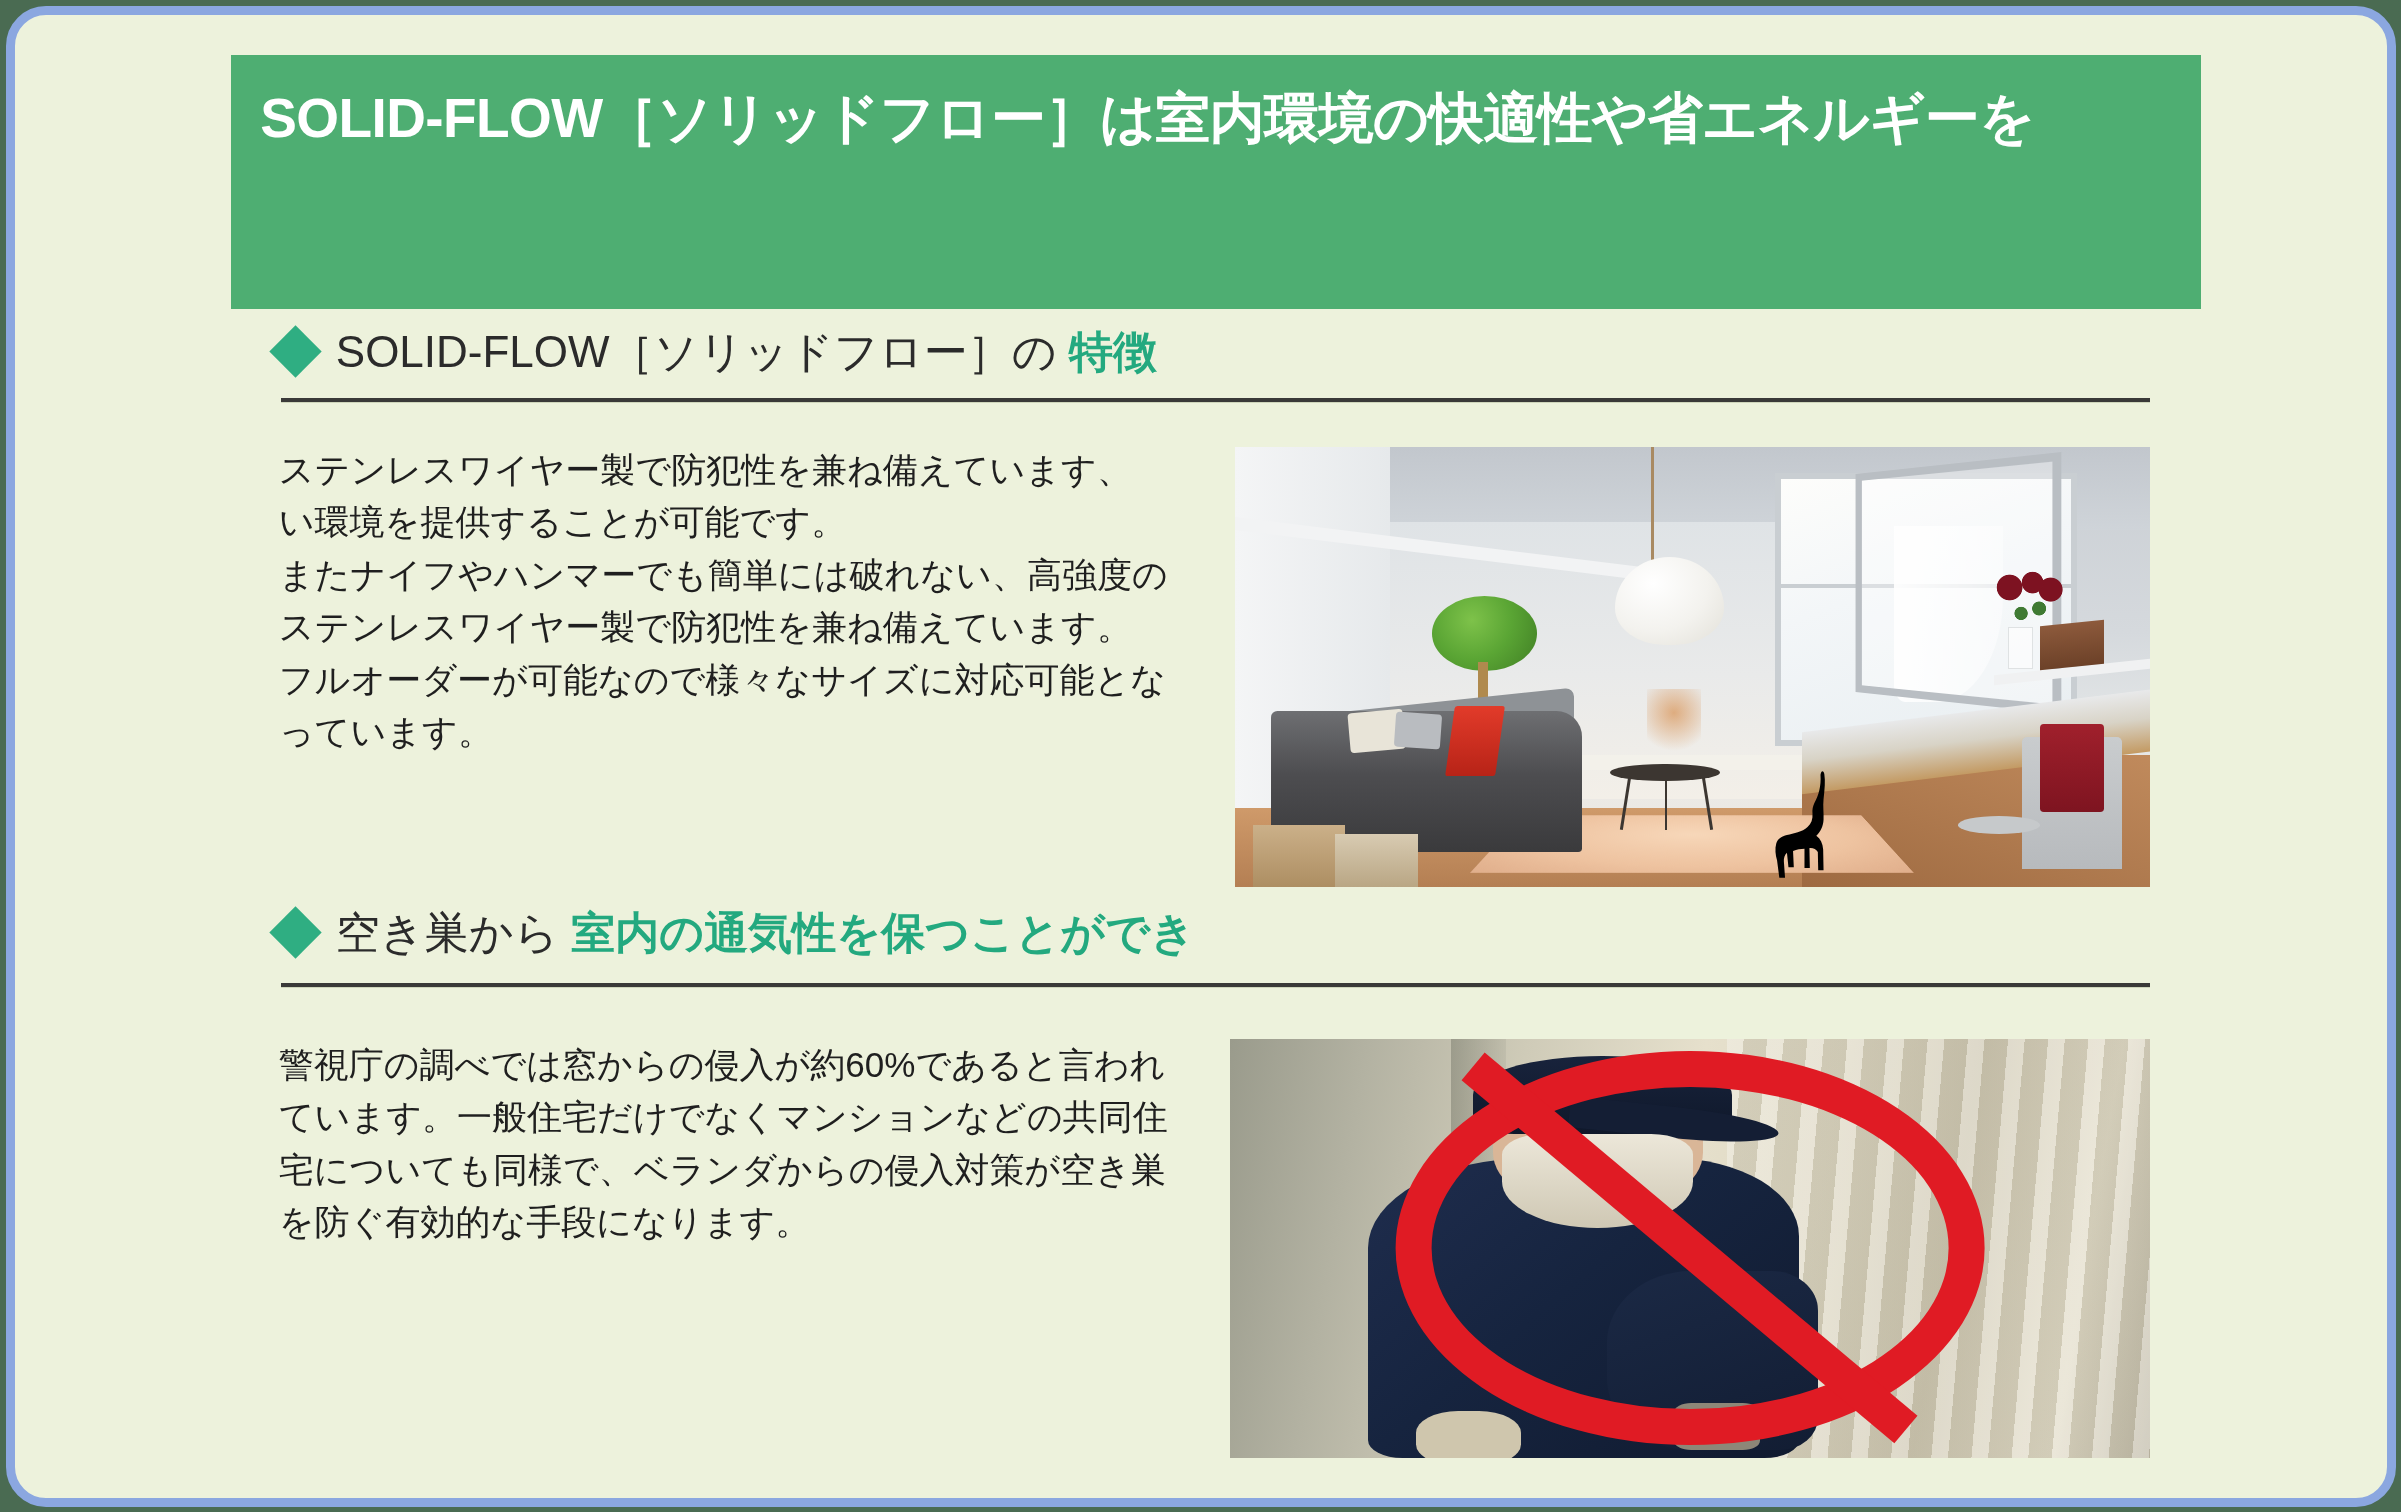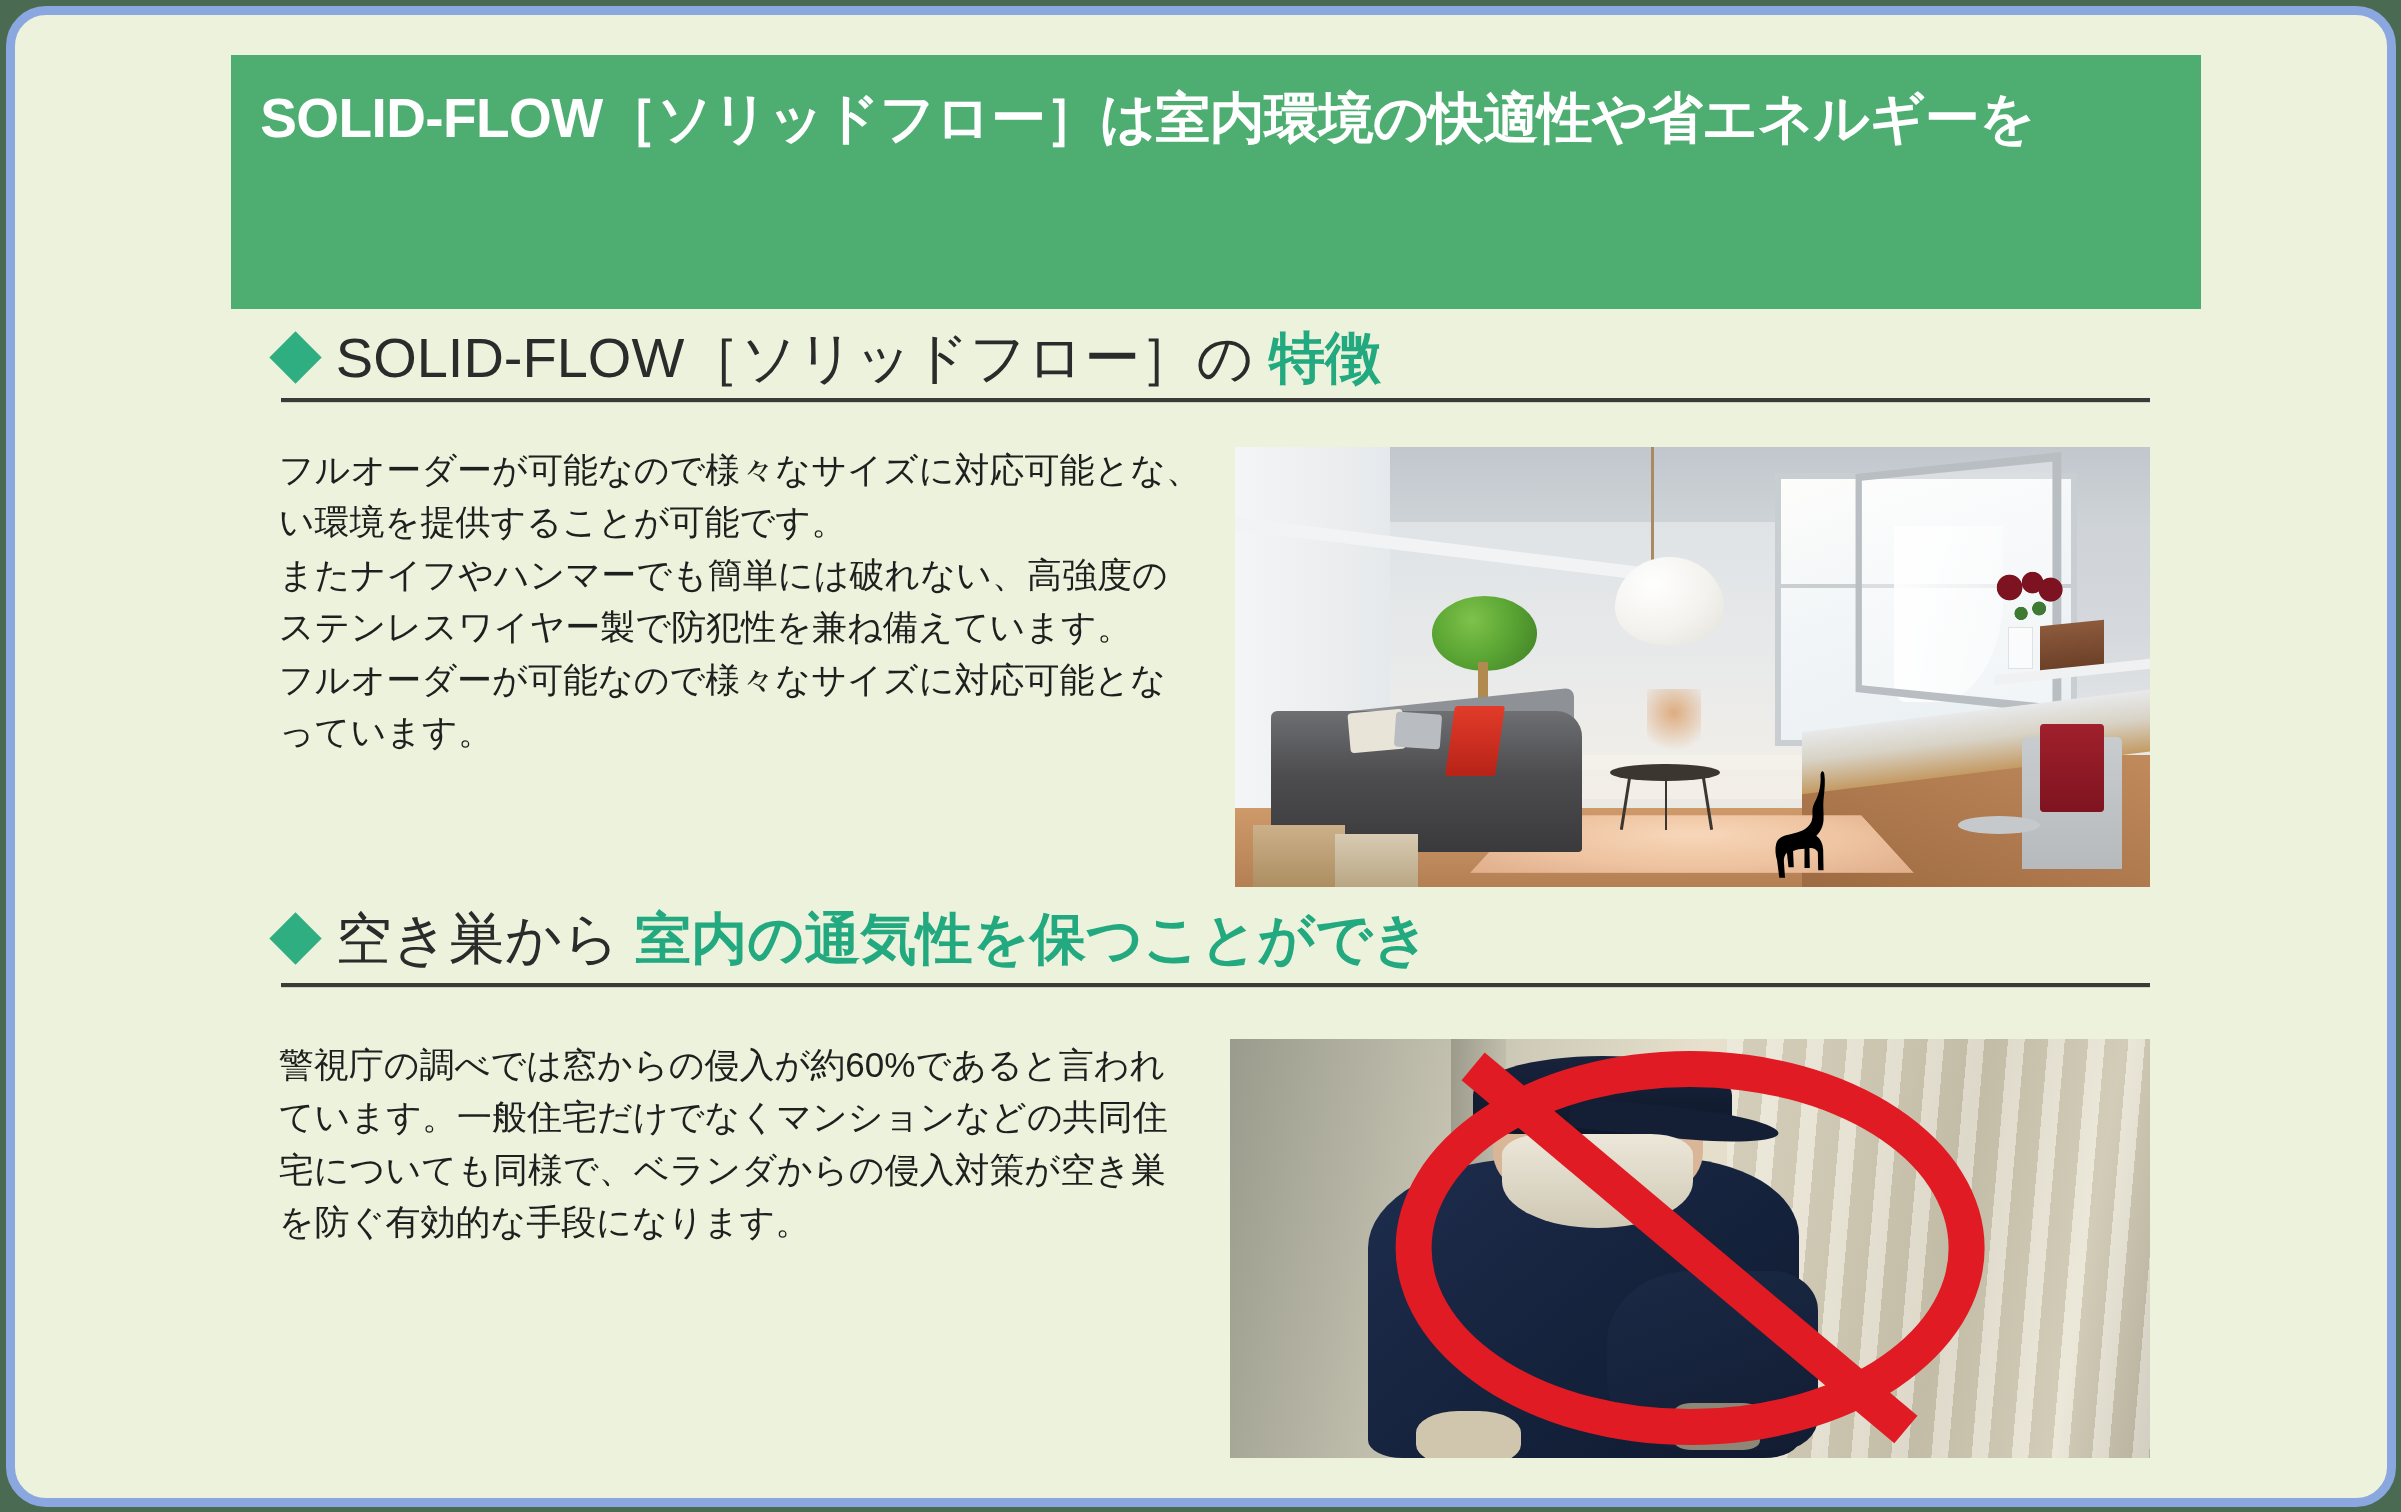--- a/index.html
+++ b/index.html
@@ -42,21 +42,21 @@
     white-space:nowrap;
   }
   .diamond{
     width:37px;height:37px;
     background:#2fae82;
     transform:rotate(45deg);
     flex:0 0 auto;
     margin-right:22px;
   }
   .head-text{
-    font-size:56px;
+    font-size:44px;
     color:#2b2b2b;
     letter-spacing:0px;
     line-height:1;
   }
   .head-text .accent{color:#23a97f;font-weight:bold;}
   .head-text .plain{font-weight:500;}
   .rule{
     position:absolute;left:266px;width:1869px;height:4.5px;
     background:#3a3a38;
     border-bottom:1.9px solid #cfd6bb;
@@ -326,21 +326,21 @@
       <div class="banner-line">SOLID-FLOW［ソリッドフロー］は室内環境の快適性や省エネルギーを</div>
     </div>
 
     <div class="head-row" style="top:315px;">
       <span class="diamond"></span>
       <span class="head-text"><span class="plain">SOLID-FLOW［ソリッドフロー］の </span><span class="accent">特徴</span></span>
     </div>
     <div class="rule" style="top:383px;"></div>
 
     <div class="body-text" style="top:429px;">
-      <p>フルオーダーが可能なので様々なサイズに対応可能とな、</p>
+      <p>ステンレスワイヤー製で防犯性を兼ね備えています、</p>
       <p>い環境を提供することが可能です。</p>
       <p>またナイフやハンマーでも簡単には破れない、高強度の</p>
       <p>ステンレスワイヤー製で防犯性を兼ね備えています。</p>
       <p>フルオーダーが可能なので様々なサイズに対応可能とな</p>
       <p>っています。</p>
     </div>
 
     <div class="photo" style="left:1220px;top:432px;width:915px;height:440px;">
       <div class="lr-wall"></div>
       <div class="lr-ceiling"></div>

